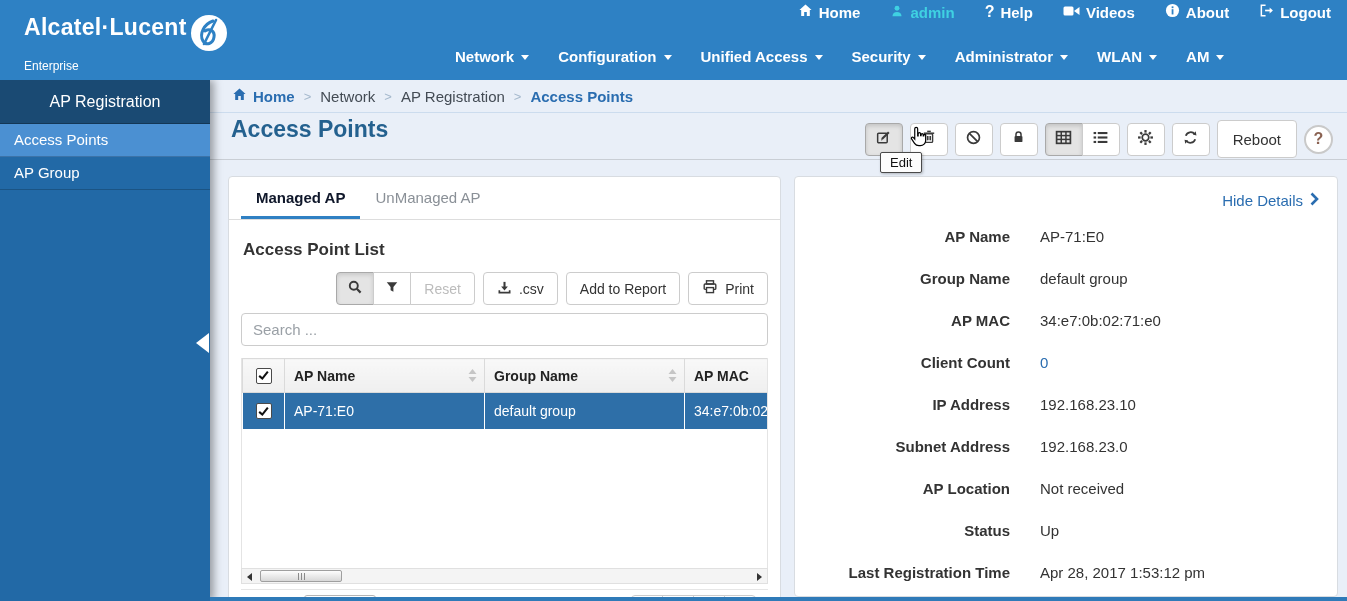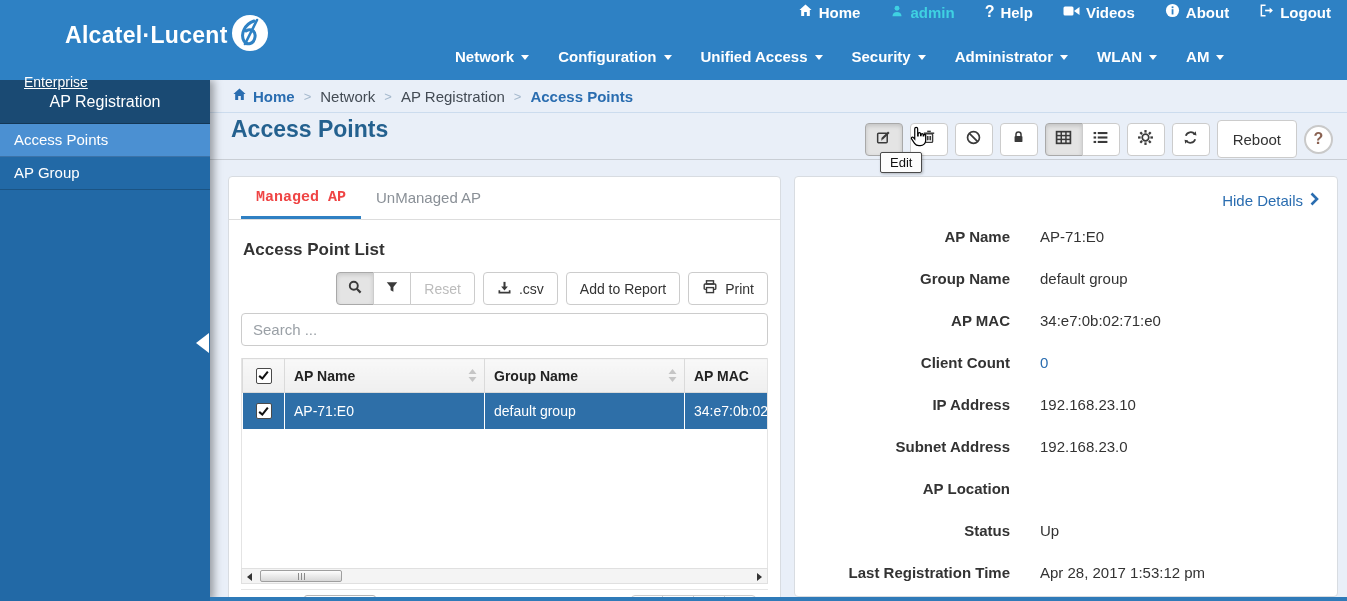--- a/index.html
+++ b/index.html
@@ -7,23 +7,23 @@
   body {
     position:relative; overflow:hidden;
     font-family:"Liberation Sans", sans-serif;
     background:#e9eff8; color:#333;
   }
   a { text-decoration:none;text-align:right; }
 
   
   .topbar { position:absolute; left:0; top:0; width:1347px; height:80px; background:#2e81c4; color:#fff; z-index:20; }
   .brand { position:absolute; left:24px; top:14px; }
-  .brand-row { display:flex; align-items:center; gap:3px;margin-left:41px; }
+  .brand-row { display:flex; gap:3px; }
   .brand-name { font-size:23px; font-weight:bold; letter-spacing:.3px; }
-  .brand-sub { font-size:14px; margin-top:18px;text-decoration:underline; }
+  .brand-sub { font-size:12px; margin-top:3px; }
   .utility { position:absolute; top:0; right:16px; height:24px; display:flex; align-items:center; gap:30px; font-size:15px; font-weight:bold; }
   .utility .ulink { color:#fff; display:flex; align-items:center; gap:6px; cursor:pointer; }
   .utility .ulink.accent { color:#3fd1e2; }
   .utility .ulink.accent svg { fill:#3fd1e2; }
   .utility svg { fill:#fff; }
   .qmark { font-size:16px; font-weight:bold; }
   .main-nav { position:absolute; left:455px; top:48px; display:flex; gap:29px; font-size:15px; font-weight:bold; }
   .nav-item { color:#fff; display:flex; align-items:center; gap:7px; cursor:pointer; }
   .caret-down { width:0; height:0; border-left:4px solid transparent; border-right:4px solid transparent; border-top:5px solid #fff; margin-top:2px; }
 
@@ -56,21 +56,21 @@
   .tb-help { width:29px; height:29px; border-radius:50%; background:#fff; border:2px solid #c9c9c9; color:#8a6252; font-size:16px; font-weight:bold; display:flex; align-items:center; justify-content:center; cursor:pointer; }
   .icon-stroke { stroke:#3a3a3a; fill:none; }
 
   .cursor-overlay { position:absolute; left:697px; top:45px; z-index:40; pointer-events:none; }
   .tooltip { position:absolute; left:670px; top:72px; z-index:39; background:#fdfdfd; border:1px solid #4a4a4a; border-radius:2px; padding:2px 9px; font-size:13px; color:#111; box-shadow:1px 1px 3px rgba(0,0,0,.25); }
 
   
   .list-panel { position:absolute; left:18px; top:96px; width:553px; height:560px; background:#fff; border:1px solid #d8dce1; border-radius:4px; }
   .tabs { height:43px; border-bottom:1px solid #ddd; display:flex; padding-left:12px; }
   .tab { padding:0 15px; line-height:42px; font-size:15px; color:#8a9097; cursor:pointer; }
-  .tab.active { color:#ef4444; font-weight:bold; border-bottom:3px solid #2f80c3;font-family:Liberation Mono, monospace; }
+  .tab.active { color:#0f172a; font-weight:bold; border-bottom:3px solid #2f80c3; }
   .panel-body { padding:0 12px; }
   .list-heading { margin:20px 0 12px 2px; font-size:17px; font-weight:bold; color:#333; }
 
   .btn-row { display:flex; justify-content:flex-end; align-items:center; gap:8px; margin-bottom:8px; }
   .btn { height:33px; background:#fff; border:1px solid #ccc; border-radius:4px; display:flex; align-items:center; justify-content:center; gap:7px; padding:0 13px; font-size:14px; color:#333; cursor:pointer; font-family:inherit; }
   .btn.icon-only { width:38px; padding:0; }
   .btn.pressed { background:#e4e4e4; border-color:#a9a9a9; box-shadow:inset 0 2px 4px rgba(0,0,0,.12); }
   .btn.disabled { color:#bcbcbc; cursor:default; }
   .btn-group { display:flex; }
   .btn-group .btn { border-radius:0; margin-left:-1px; }
@@ -472,20 +472,21 @@
       <div class="detail-row">
         <span class="detail-label">IP Address</span>
         <span class="detail-value">192.168.23.10</span>
       </div>
       <div class="detail-row">
         <span class="detail-label">Subnet Address</span>
         <span class="detail-value">192.168.23.0</span>
       </div>
       <div class="detail-row">
         <span class="detail-label">AP Location</span>
+        <span class="detail-value">Not received</span>
       </div>
       <div class="detail-row">
         <span class="detail-label">Status</span>
         <span class="detail-value">Up</span>
       </div>
       <div class="detail-row">
         <span class="detail-label">Last Registration Time</span>
         <span class="detail-value">Apr 28, 2017 1:53:12 pm</span>
       </div>
     </div>

